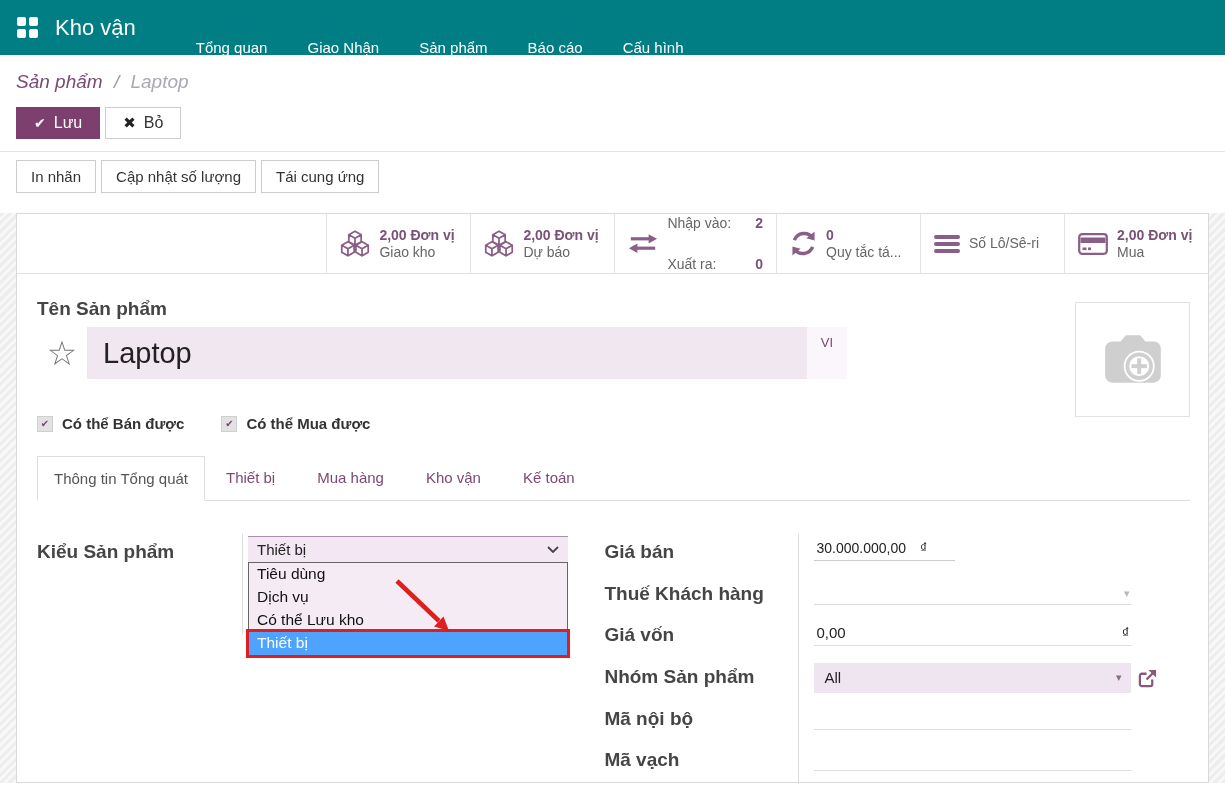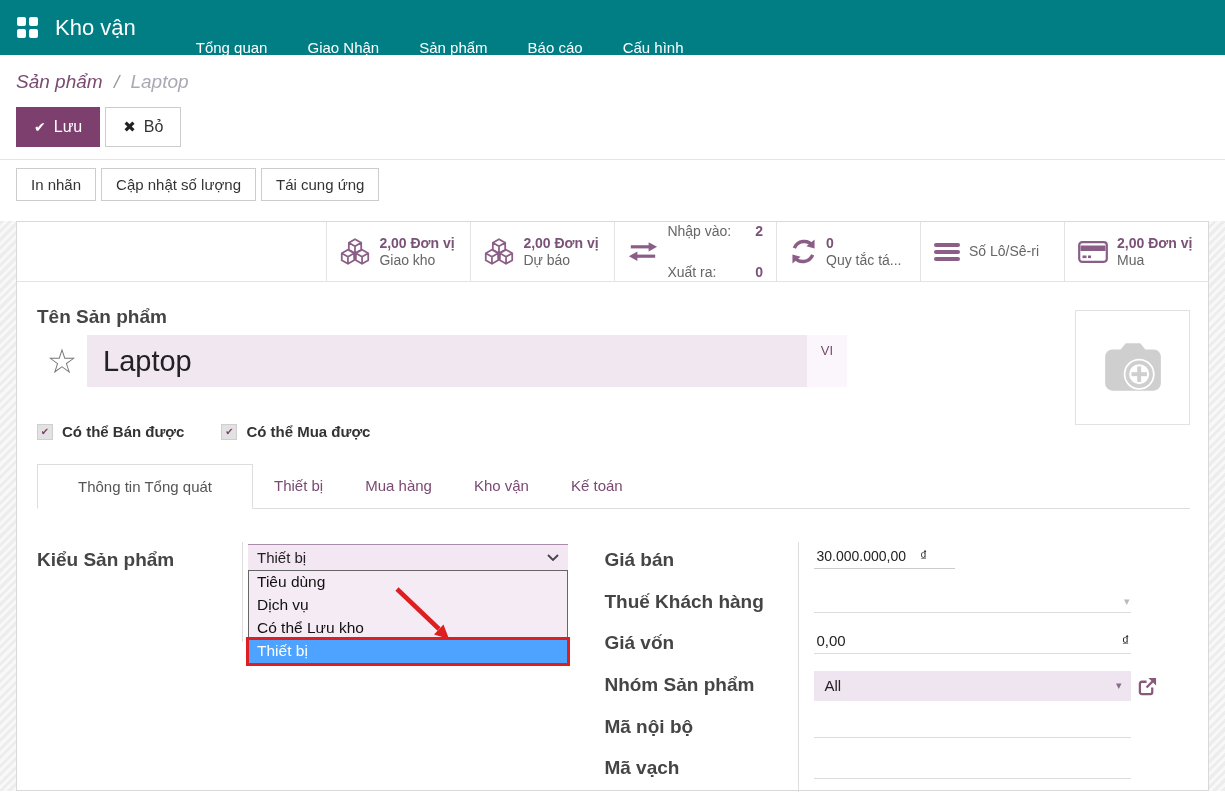--- a/index.html
+++ b/index.html
@@ -14,21 +14,21 @@
   .nav-menu { display:flex; margin-left:40px;margin-top:39px; }
   .nav-item { color:#fff; font-size:15px; padding:0 20px; height:55px; display:flex; align-items:center; cursor:pointer; }
 
   
   .cpanel { background:#fff; }
   .breadcrumb { padding:16px 16px 10px; font-size:19px;font-style:italic; }
   .bc-link { color:#7a4a72; cursor:pointer; }
   .bc-sep { color:#9a9a9a; padding:0 6px; }
   .bc-current { color:#aab; color:#a9a9b3; }
   .btn-row { padding:4px 16px 0; display:flex; gap:5px; }
-  .btn { font-size:16px; height:40px; padding:0 17px; border:1px solid #ccc; background:#fff; color:#333;
+  .btn { font-size:16px; height:32px; padding:0 17px; border:1px solid #ccc; background:#fff; color:#333;
          display:inline-flex; align-items:center; gap:8px; cursor:pointer; border-radius:0; }
   .btn-primary { background:#7d3f6e; border-color:#7d3f6e; color:#fff; }
   .icon-check::before { content:"✔"; font-size:14px; }
   .icon-x::before { content:"✖"; font-size:15px; color:#222; }
   .cp-divider { border:none; border-top:1px solid #e4e4e4; margin-top:12px; }
   .toolbar { padding:8px 16px 0; display:flex; gap:5px; }
   .btn-sm { font-size:15px; height:33px; padding:0 14px; }
 
   
   .content { height:570px; margin-top:20px; padding:0 16px;
@@ -61,21 +61,21 @@
 
   .cb-row { display:flex; gap:37px; margin-top:36px; align-items:center; }
   .cb-item { display:flex; align-items:center; gap:9px; cursor:pointer; }
   .cb { width:16px; height:16px; background:#e2e2e2; border:1px solid #cfcfcf; display:flex; align-items:center; justify-content:center; }
   .cb::before { content:"✔"; font-size:10px; color:#7d3f6e; }
   .cb-lbl { font-size:15px; font-weight:bold; color:#333; }
 
   
   .tabs { display:flex; margin-top:24px; border-bottom:1px solid #ddd; }
   .tab { font-size:15px; padding:13px 21px; color:#7a4a72; cursor:pointer; }
-  .tab.active { color:#555; border:1px solid #ddd; border-bottom:1px solid #fff; margin-bottom:-1px; background:#fff; padding:13px 40px; }
+  .tab.active { color:#555; border:1px solid #ddd; border-bottom:1px solid #fff; margin-bottom:-1px; background:#fff; padding:13px 16px; }
 
   
   .form { display:flex; margin-top:33px; position:relative; }
   .grp-left { width:540px; display:flex; }
   .lbl-cell-left { width:206px; border-right:1px solid #ddd; height:100px; padding-top:7px; }
   .fld-cell-left { padding:2px 0 0 5px; position:relative; }
   .pt-select { width:320px; height:26px; background:#f2e7f2; border:none; border-top:1px solid #a98ca9;
                display:flex; align-items:center; justify-content:space-between; padding:0 9px; font-size:15px; color:#222; cursor:pointer; }
   .pt-options { position:absolute; top:28px; left:5px; width:320px; background:#f5ebf5; border:1px solid #666; z-index:5; }
   .pt-opt { font-size:15.5px; height:23px; line-height:22px; padding:0 8px; color:#111; cursor:pointer; }

